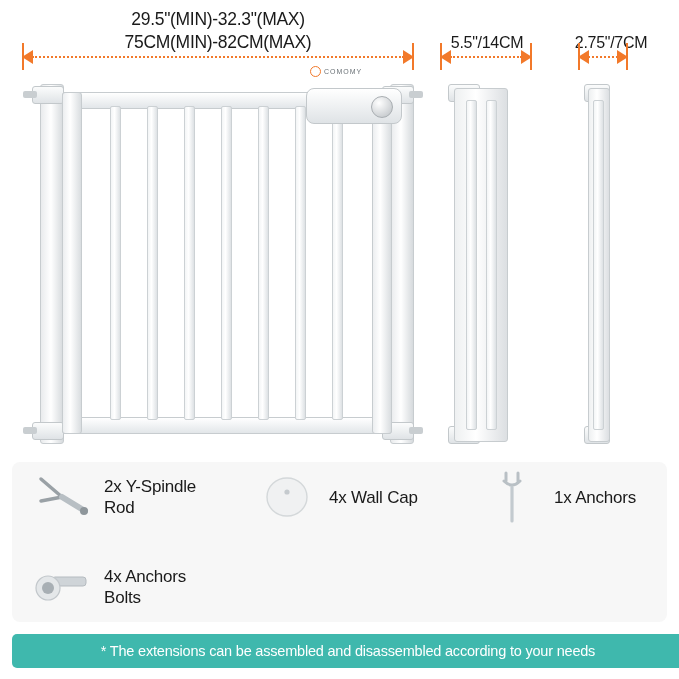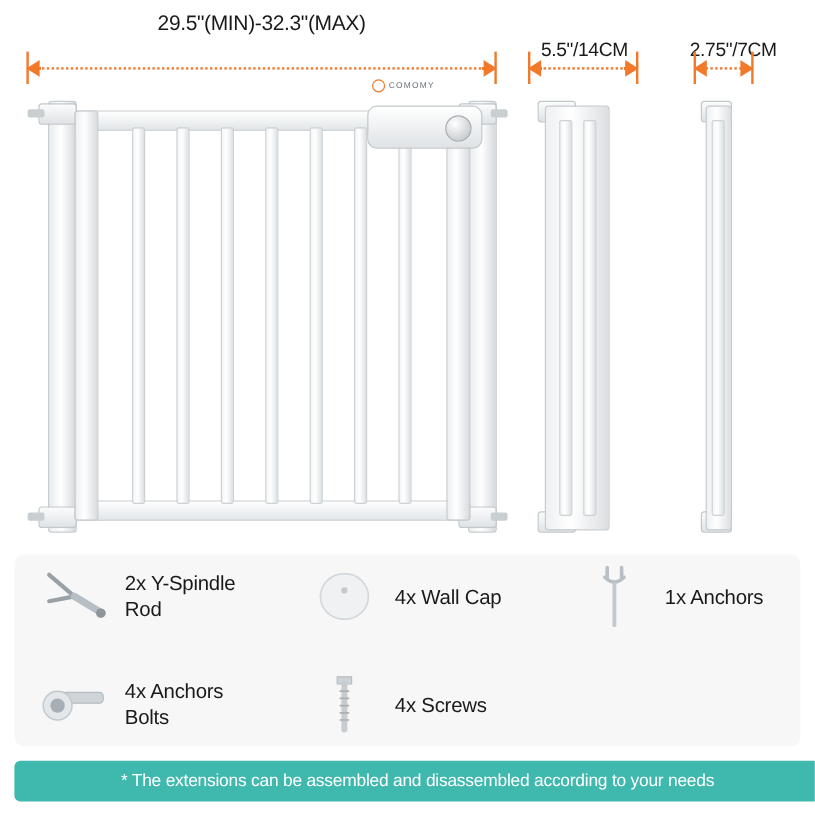--- a/index.html
+++ b/index.html
@@ -316,20 +316,21 @@
     justify-content: center;
     letter-spacing: -0.2px;
   }
 </style>
 </head>
 <body>
 
 <div class="dim-labels">
   <div class="dim-main">
     <div>29.5"(MIN)-32.3"(MAX)</div>
+    <div>75CM(MIN)-82CM(MAX)</div>
   </div>
   <div class="dim-ext1">5.5"/14CM</div>
   <div class="dim-ext2">2.75"/7CM</div>
 </div>
 
 <div class="ruler" id="ruler-main">
   <div class="tick" style="left:0"></div>
   <div class="tick" style="right:0"></div>
   <div class="line"></div>
   <div class="cap left"></div>
@@ -450,27 +451,17 @@
         <svg width="64" height="46" viewBox="0 0 64 46">
           <rect x="22" y="13" width="34" height="9" rx="3" fill="#cfd4d8" stroke="#b5bbc0" stroke-width="1"></rect>
           <ellipse cx="18" cy="24" rx="12" ry="12" fill="#e4e7e9" stroke="#c2c7cb" stroke-width="1.2"></ellipse>
           <ellipse cx="18" cy="24" rx="6" ry="6" fill="#a8afb4"></ellipse>
         </svg>
       </div>
       <div class="acc-label">4x Anchors Bolts</div>
     </div>
 
 
-    <div class="acc-cell">
-      <div class="acc-icon">
-        <svg width="40" height="58" viewBox="0 0 40 58">
-          <path d="M14 6 h12 v6 h-12 z" fill="#cdd2d6" stroke="#b7bdc2" stroke-width="1"></path>
-          <path d="M20 12 L20 50" stroke="#c6ccd0" stroke-width="5" stroke-linecap="round"></path>
-          <path d="M16 18 h8 M16 24 h8 M16 30 h8 M16 36 h8 M16 42 h8" stroke="#aab1b6" stroke-width="1.4"></path>
-        </svg>
-      </div>
-      <div class="acc-label">4x Screws</div>
-    </div>
 
   </div>
 </div>
 
 <div class="footer">* The extensions can be assembled and disassembled according to your needs</div>
 
 </body></html>

